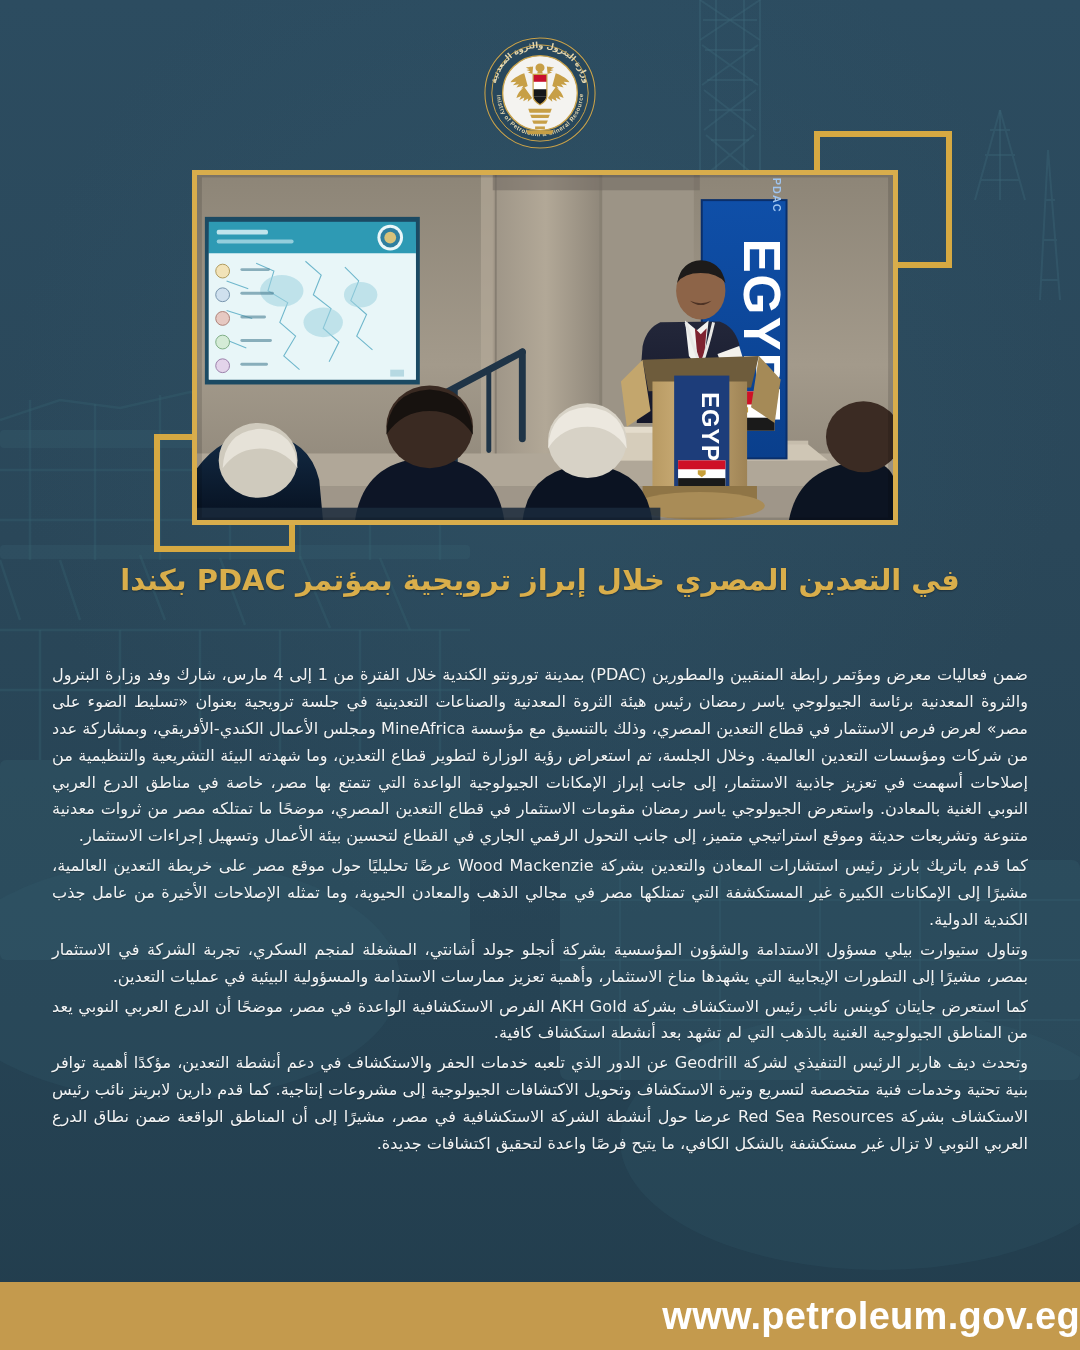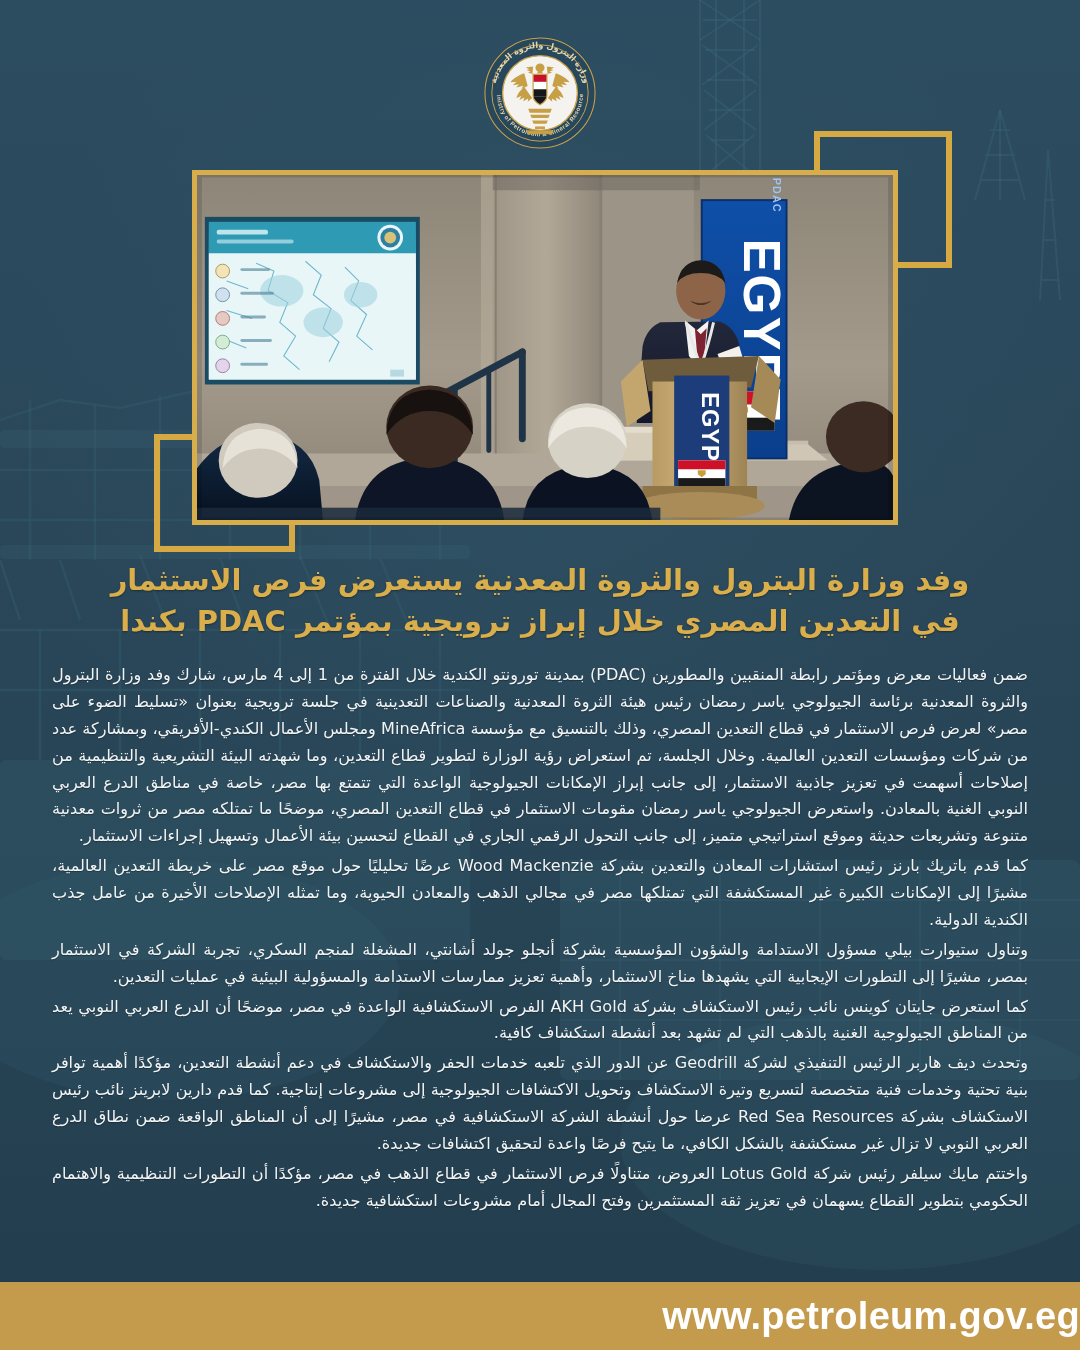--- a/index.html
+++ b/index.html
@@ -412,30 +412,28 @@
         <ellipse cx="676" cy="268" rx="38" ry="36" fill="#3b2b23"></ellipse>
 
         <rect x="0" y="340" width="470" height="15" fill="#1a2a3c" opacity="0.85"></rect>
 
         <rect x="0" y="0" width="706" height="355" fill="none" stroke="#00000022" stroke-width="10"></rect>
       </svg>
     </div>
   </div>
 
   <div class="headline">
-    <span class="ln">وفد وزارة البترول والثروة المعدنية يستعرض فرص الاستثمار</span>
     <span class="ln">في التعدين المصري خلال إبراز ترويجية بمؤتمر PDAC بكندا</span>
   </div>
 
   <div class="body-copy">
     <p>ضمن فعاليات معرض ومؤتمر رابطة المنقبين والمطورين (PDAC) بمدينة تورونتو الكندية خلال الفترة من 1 إلى 4 مارس، شارك وفد وزارة البترول والثروة المعدنية برئاسة الجيولوجي ياسر رمضان رئيس هيئة الثروة المعدنية والصناعات التعدينية في جلسة ترويجية بعنوان «تسليط الضوء على مصر» لعرض فرص الاستثمار في قطاع التعدين المصري، وذلك بالتنسيق مع مؤسسة MineAfrica ومجلس الأعمال الكندي-الأفريقي، وبمشاركة عدد من شركات ومؤسسات التعدين العالمية. وخلال الجلسة، تم استعراض رؤية الوزارة لتطوير قطاع التعدين، وما شهدته البيئة التشريعية والتنظيمية من إصلاحات أسهمت في تعزيز جاذبية الاستثمار، إلى جانب إبراز الإمكانات الجيولوجية الواعدة التي تتمتع بها مصر، خاصة في مناطق الدرع العربي النوبي الغنية بالمعادن. واستعرض الجيولوجي ياسر رمضان مقومات الاستثمار في قطاع التعدين المصري، موضحًا ما تمتلكه مصر من ثروات معدنية متنوعة وتشريعات حديثة وموقع استراتيجي متميز، إلى جانب التحول الرقمي الجاري في القطاع لتحسين بيئة الأعمال وتسهيل إجراءات الاستثمار.</p>
     <p>كما قدم باتريك بارنز رئيس استشارات المعادن والتعدين بشركة Wood Mackenzie عرضًا تحليليًا حول موقع مصر على خريطة التعدين العالمية، مشيرًا إلى الإمكانات الكبيرة غير المستكشفة التي تمتلكها مصر في مجالي الذهب والمعادن الحيوية، وما تمثله الإصلاحات الأخيرة من عامل جذب الكندية الدولية.</p>
     <p>وتناول ستيوارت بيلي مسؤول الاستدامة والشؤون المؤسسية بشركة أنجلو جولد أشانتي، المشغلة لمنجم السكري، تجربة الشركة في الاستثمار بمصر، مشيرًا إلى التطورات الإيجابية التي يشهدها مناخ الاستثمار، وأهمية تعزيز ممارسات الاستدامة والمسؤولية البيئية في عمليات التعدين.</p>
     <p>كما استعرض جايتان كوينس نائب رئيس الاستكشاف بشركة AKH Gold الفرص الاستكشافية الواعدة في مصر، موضحًا أن الدرع العربي النوبي يعد من المناطق الجيولوجية الغنية بالذهب التي لم تشهد بعد أنشطة استكشاف كافية.</p>
     <p>وتحدث ديف هاربر الرئيس التنفيذي لشركة Geodrill عن الدور الذي تلعبه خدمات الحفر والاستكشاف في دعم أنشطة التعدين، مؤكدًا أهمية توافر بنية تحتية وخدمات فنية متخصصة لتسريع وتيرة الاستكشاف وتحويل الاكتشافات الجيولوجية إلى مشروعات إنتاجية. كما قدم دارين لابرينز نائب رئيس الاستكشاف بشركة Red Sea Resources عرضا حول أنشطة الشركة الاستكشافية في مصر، مشيرًا إلى أن المناطق الواقعة ضمن نطاق الدرع العربي النوبي لا تزال غير مستكشفة بالشكل الكافي، ما يتيح فرصًا واعدة لتحقيق اكتشافات جديدة.</p>
-    <p>واختتم مايك سيلفر رئيس شركة Lotus Gold العروض، متناولًا فرص الاستثمار في قطاع الذهب في مصر، مؤكدًا أن التطورات التنظيمية والاهتمام الحكومي بتطوير القطاع يسهمان في تعزيز ثقة المستثمرين وفتح المجال أمام مشروعات استكشافية جديدة.</p>
   </div>
 
   <div class="footer-bar">
     <span class="footer-url">www.petroleum.gov.eg</span>
   </div>
 
 </div>
 
 </body></html>

